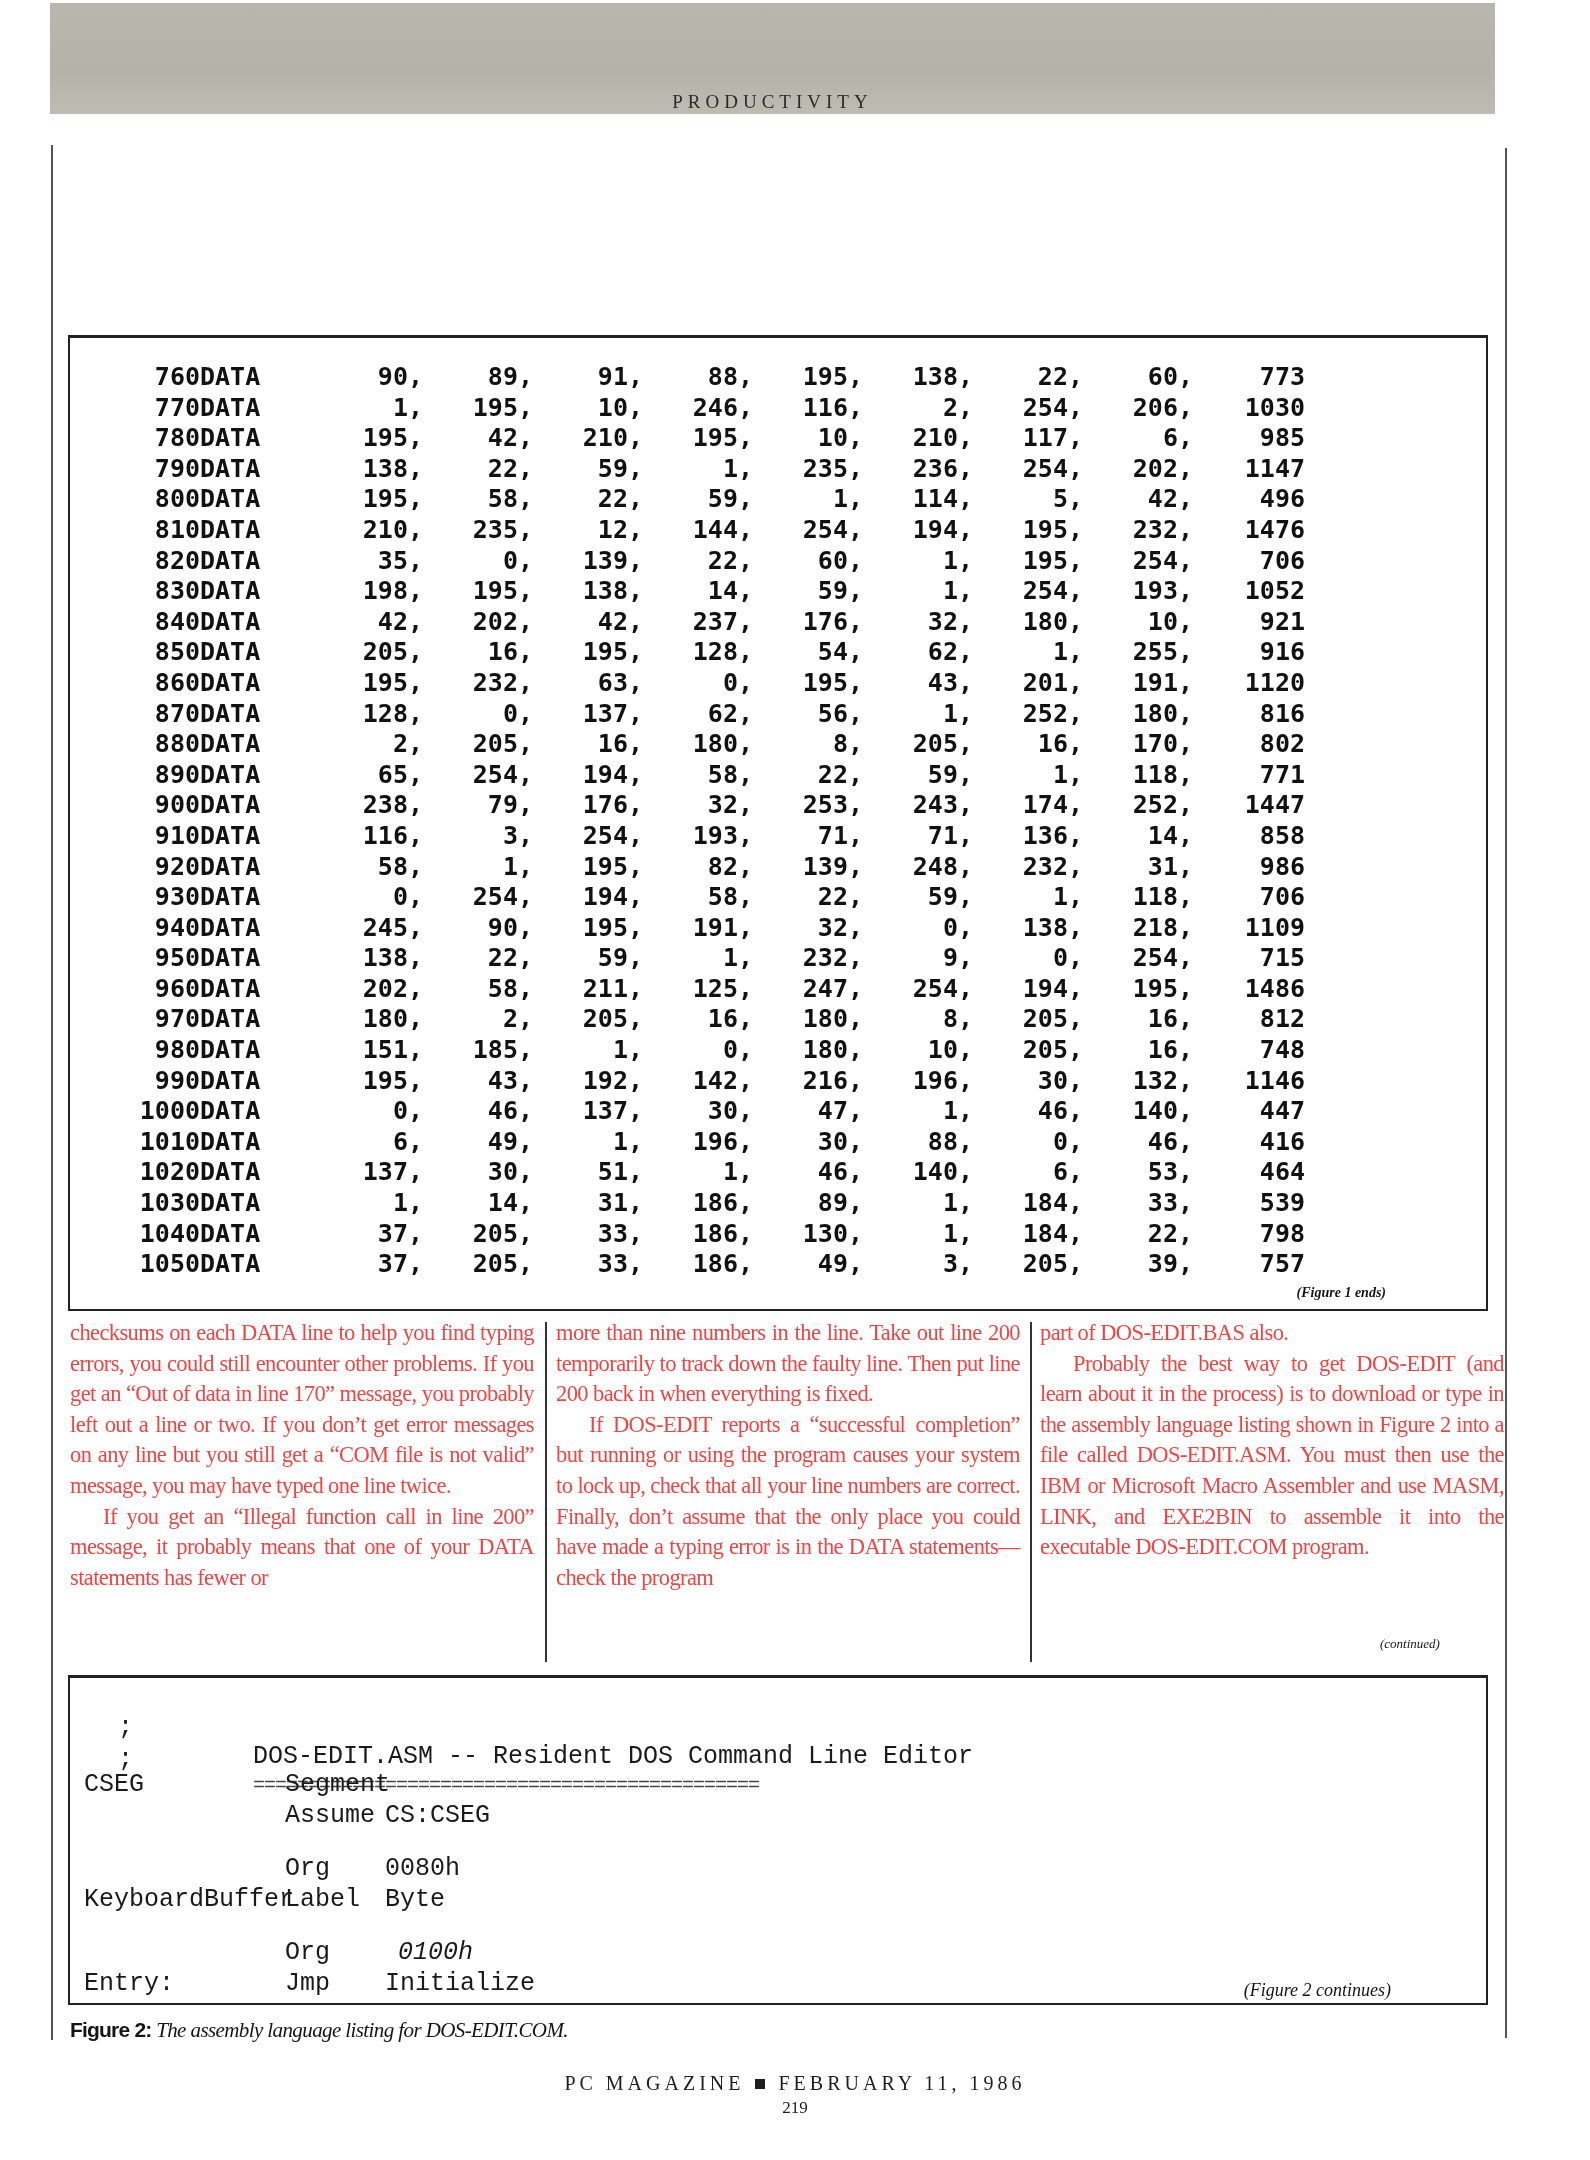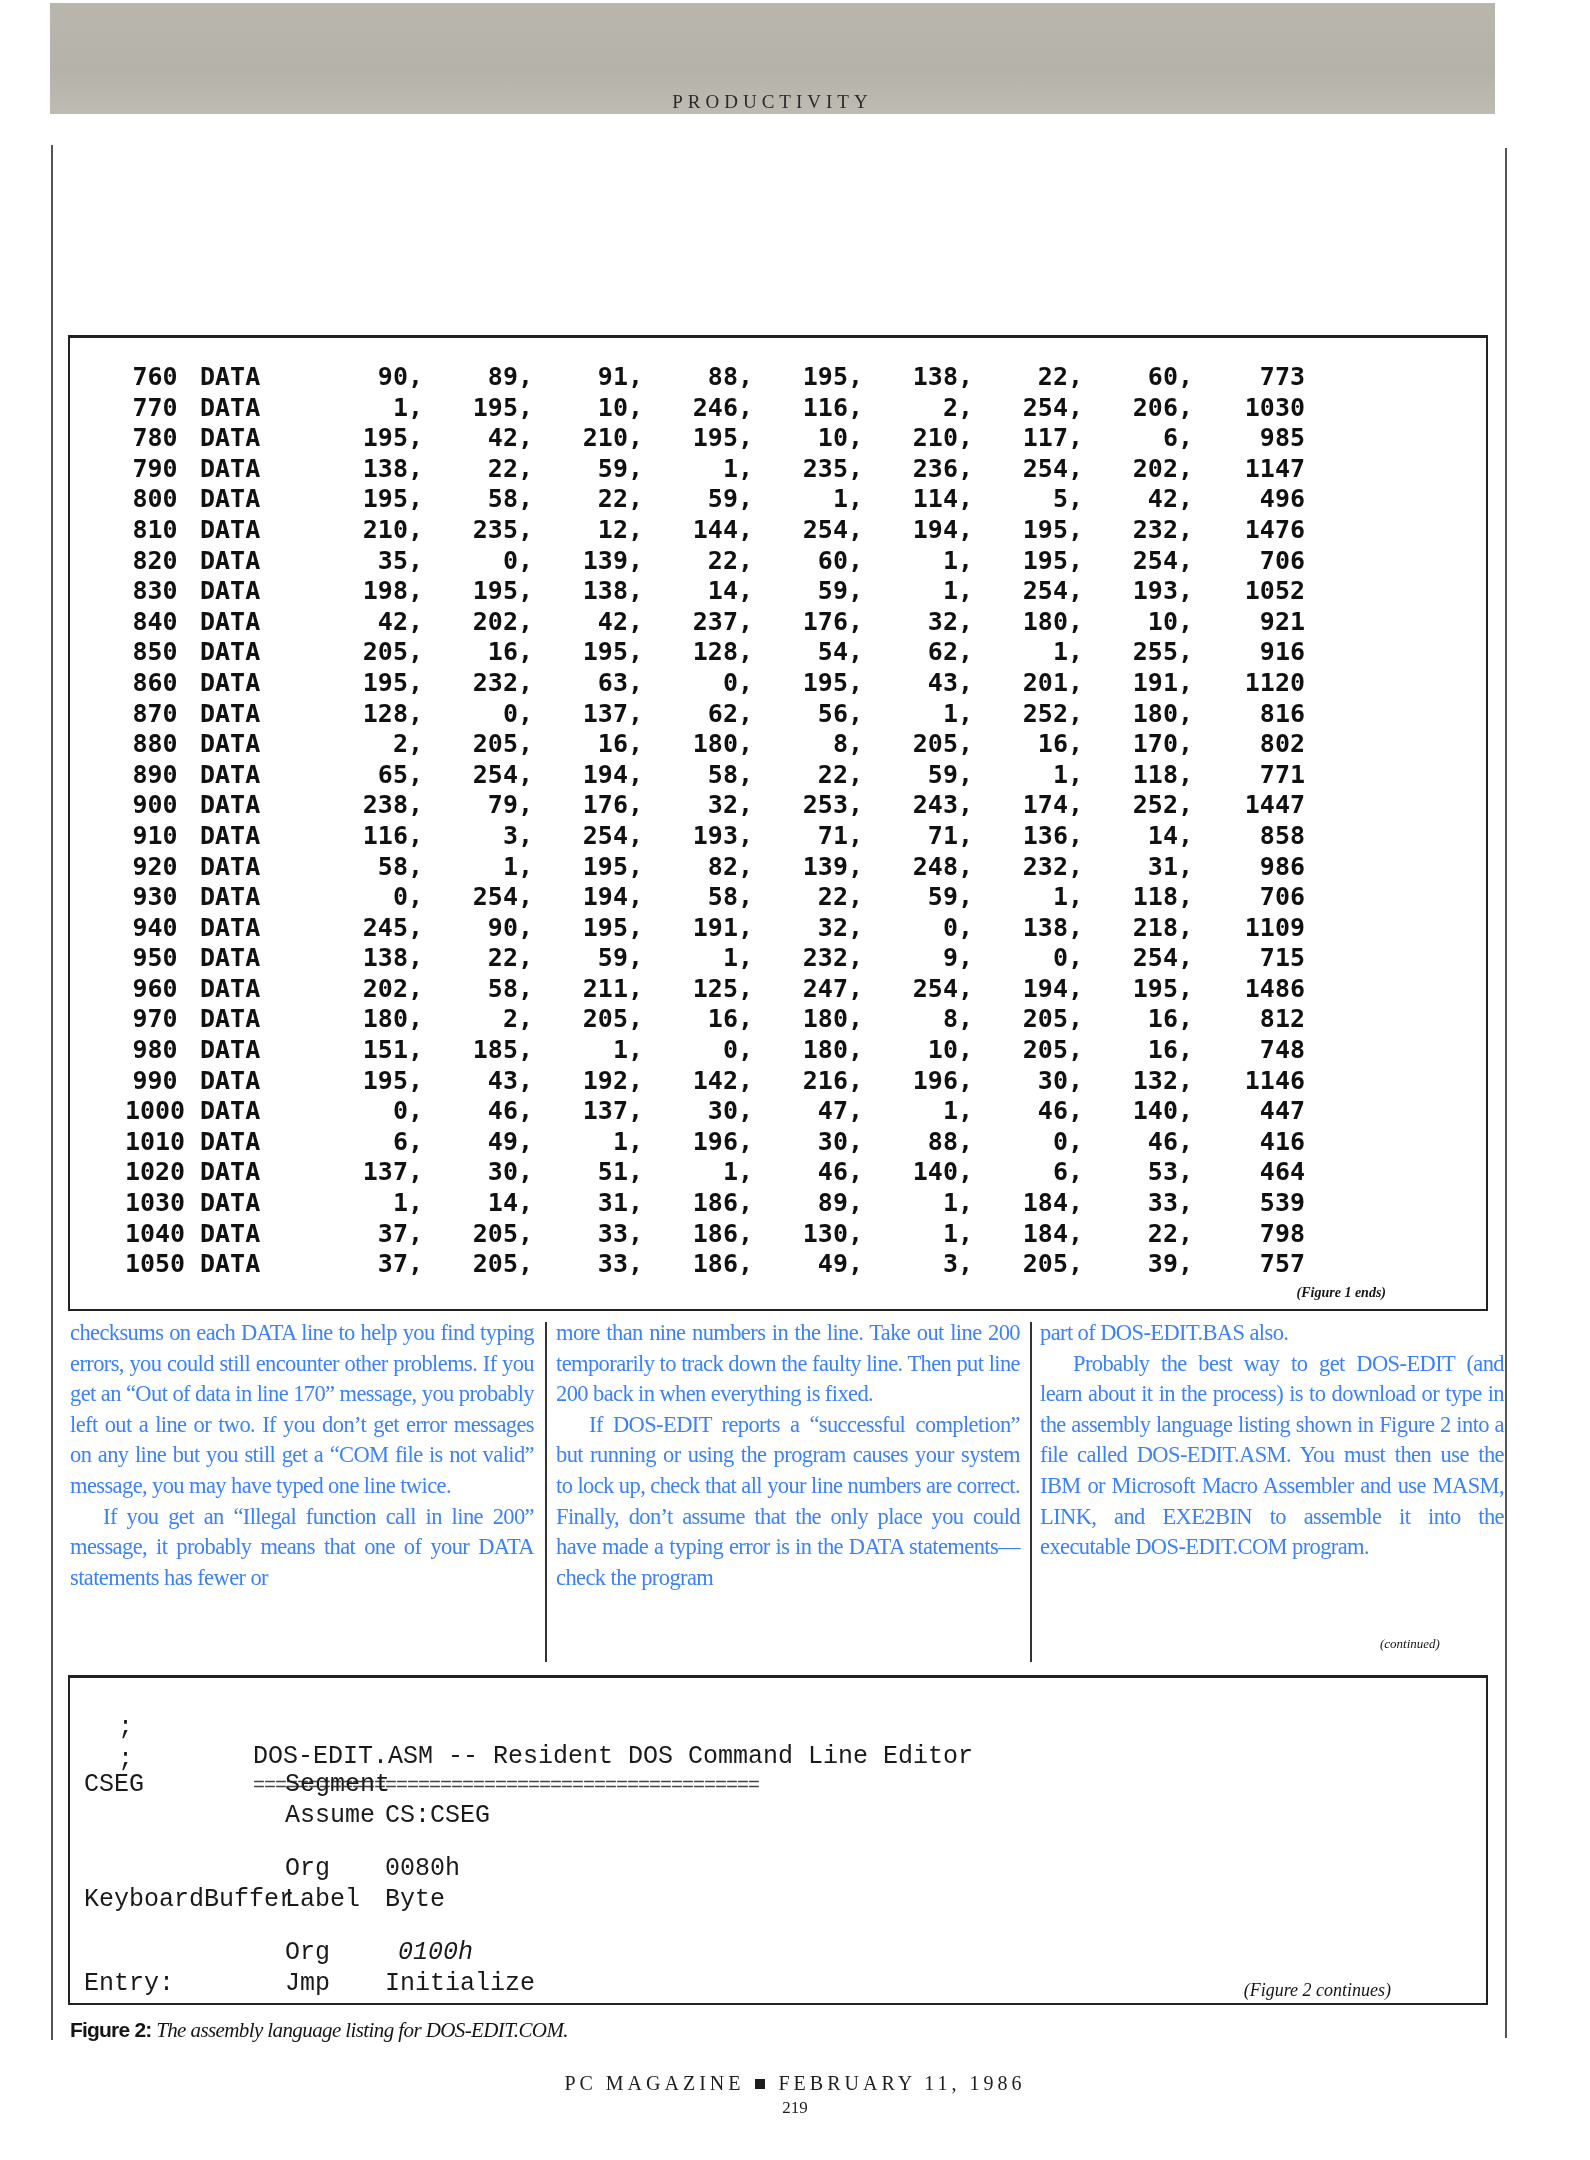--- a/index.html
+++ b/index.html
@@ -23,34 +23,34 @@
   
   .fig1 {
     position: absolute; left: 68px; top: 335px; width: 1420px; height: 976px;
     border: 2px solid #222; border-top-width: 3px; box-sizing: border-box;
   }
   .fig1 table { position: absolute; left: 40px; top: 24px; border-collapse: collapse; }
   .fig1 td {
     font-family: "DejaVu Sans Mono", monospace; font-weight: bold; font-size: 25px;
     line-height: 30.6px; height: 30.6px; padding: 0; white-space: pre; color: #111;
   }
-  .fig1 td.lineno { width: 72px; text-align: center; margin-left: 20px; }
+  .fig1 td.lineno { width: 72px; text-align: right; margin-left: 20px; }
   .fig1 td.kw { width: 110px; text-align: left; }
   .fig1 td.num { width: 110px; text-align: right; }
   .fig1 td.num.first { width: 113px; }
   .fig1 td.sum { width: 112px; text-align: right; }
   .fig1-ends {
     position: absolute; right: 100px; bottom: 8px; font-size: 14px; font-style: italic; font-weight: bold;
     font-family: "Liberation Serif", serif;
   }
 
   
   .col {
     position: absolute; top: 1318px; width: 464px; font-size: 22.5px; line-height: 30.6px;
-    text-align: justify; font-family: "Liberation Serif", serif; color: #3b82f6;
+    text-align: justify; font-family: "Liberation Serif", serif; color: #ef4444;
     letter-spacing: -0.6px;
   }
   .col p { margin: 0; text-indent: 0; }
   .col p.indent { text-indent: 33px; }
   .col1 { left: 70px; }
   .col2 { left: 556px; }
   .col3 { left: 1040px; }
   .divider { position: absolute; top: 1322px; width: 1.5px; height: 340px; background: #333; }
   .div1 { left: 545px; }
   .div2 { left: 1030px; }

